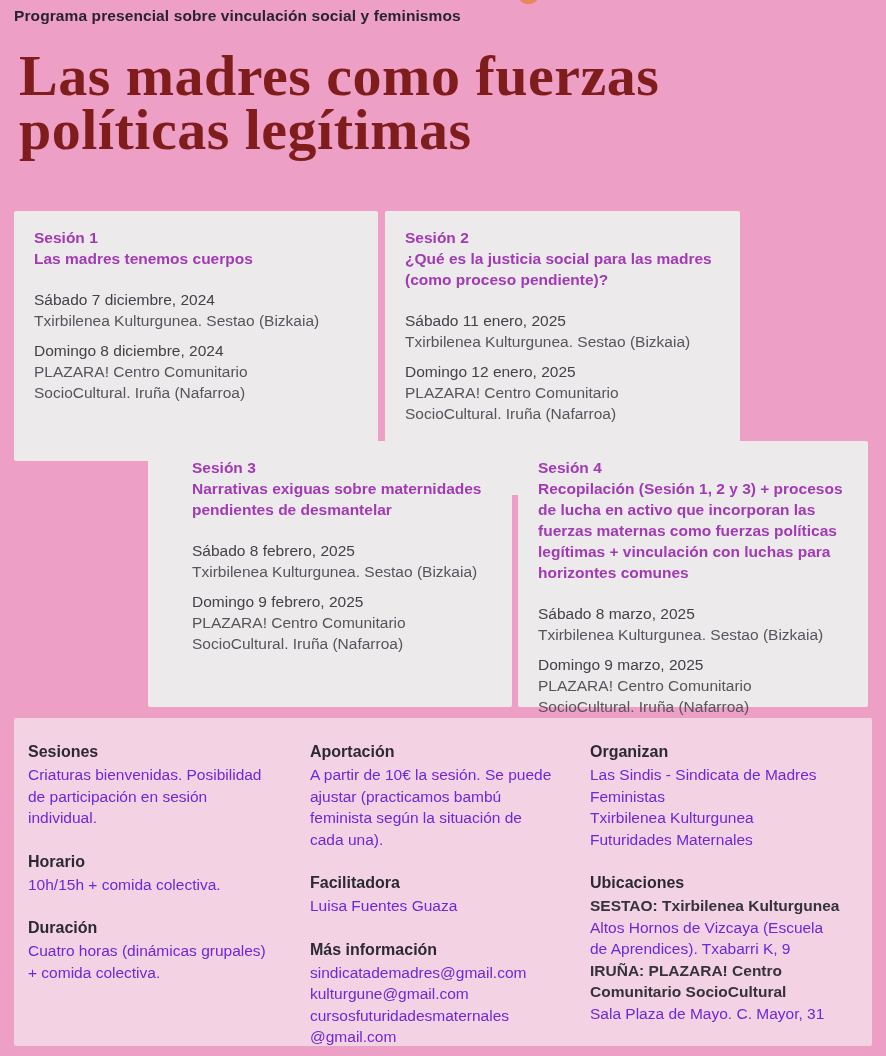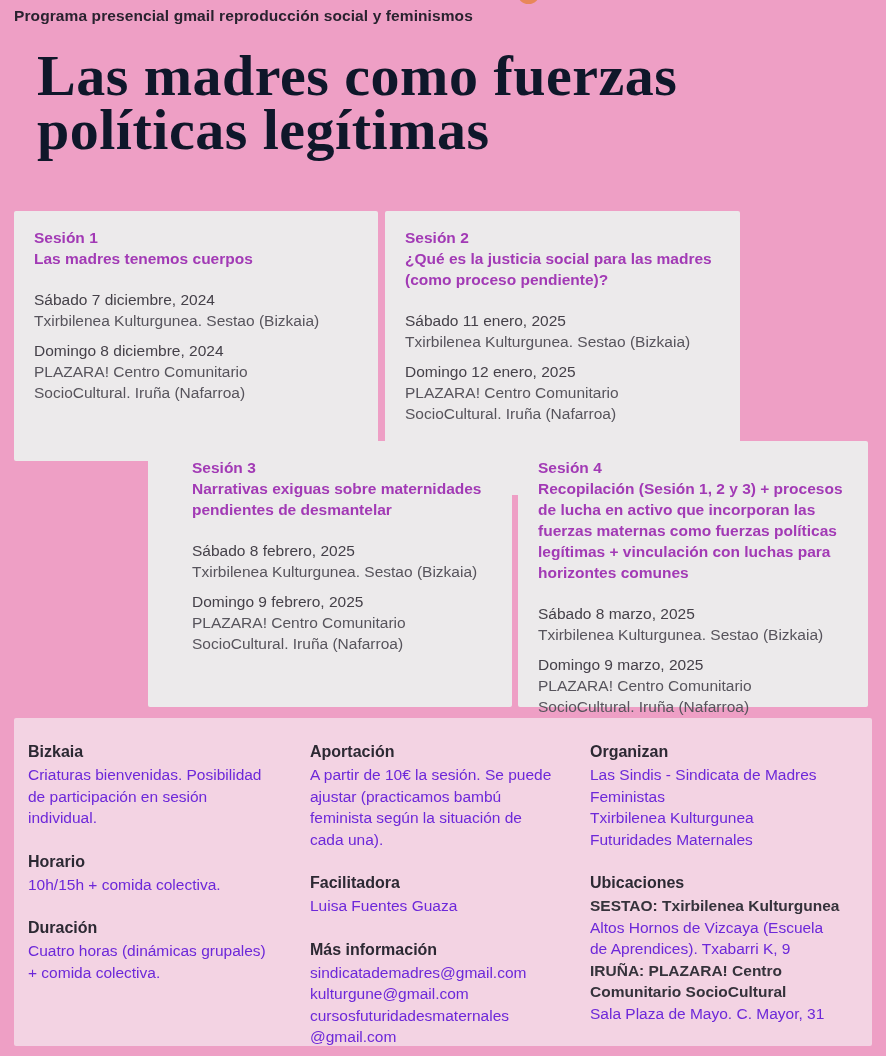--- a/index.html
+++ b/index.html
@@ -13,24 +13,24 @@
   }
   .orange-dot{
     position:absolute;left:517px;top:-19px;width:23px;height:23px;
     border-radius:50%;background:#E8875A;
   }
   .kicker{
     position:absolute;left:14px;top:7px;
     font-size:15.5px;font-weight:700;color:#29222F;letter-spacing:0.1px;
   }
   .title{
-    position:absolute;left:37px;top:49px;margin:0;
+    position:absolute;left:19px;top:49px;margin:0;
     font-family:"Liberation Serif","DejaVu Serif",serif;
     font-weight:900;font-size:58px;line-height:54px;
-    color:#0f172a;letter-spacing:0.5px;
+    color:#7f1d1d;letter-spacing:0.5px;
   }
   .card{
     position:absolute;background:#ECEAEB;border-radius:2px;
     padding:16px 20px;box-sizing:border-box;
   }
   .card-1{left:14px;top:211px;width:364px;height:250px;}
   .card-2{left:385px;top:211px;width:355px;height:284px;}
   .card-3{left:148px;top:441px;width:364px;height:266px;padding-left:44px;}
   .card-4{left:518px;top:441px;width:350px;height:266px;}
   .s-label,.s-title{
@@ -49,21 +49,21 @@
   .block{margin-bottom:22px;}
   .h{font-size:16px;font-weight:700;color:#2C2933;line-height:21px;margin-bottom:2px;}
   .b{font-size:15.5px;font-weight:400;color:#6d28d9;line-height:21.5px;}
   .b.bold{font-weight:700;color:#35323B;}
 </style>
 </head>
 <body>
 
 <div class="orange-dot"></div>
 
-<div class="kicker">Programa presencial gmail reproducción social y feminismos</div>
+<div class="kicker">Programa presencial sobre vinculación social y feminismos</div>
 
 <h1 class="title">
   <span>Las madres como fuerzas</span><br>
   <span>políticas legítimas</span>
 </h1>
 
 <section class="card card-1">
   <div class="s-label">Sesión 1</div>
   <div class="s-title">
       <div>Las madres tenemos cuerpos</div>
@@ -146,21 +146,21 @@
         <div>PLAZARA! Centro Comunitario</div>
         <div>SocioCultural. Iruña (Nafarroa)</div>
       </div>
   </div>
 </section>
 
 <section class="panel">
 
   <div class="col">
     <div class="block">
-      <div class="h">Bizkaia</div>
+      <div class="h">Sesiones</div>
       <div class="b">
           <div>Criaturas bienvenidas. Posibilidad</div>
           <div>de participación en sesión</div>
           <div>individual.</div>
         </div>
     </div>
     <div class="block">
       <div class="h">Horario</div>
       <div class="b">
           <div>10h/15h + comida colectiva.</div>

